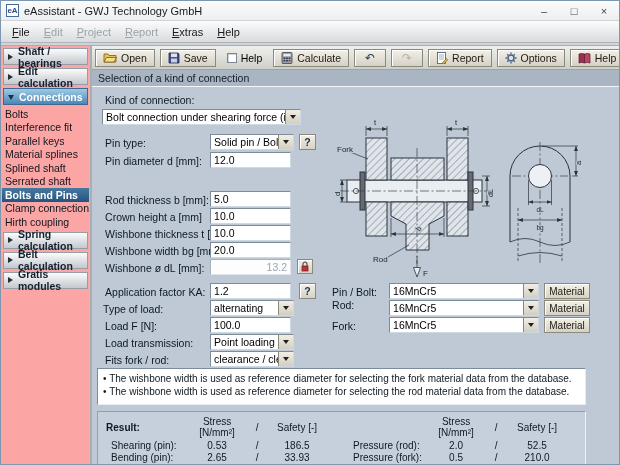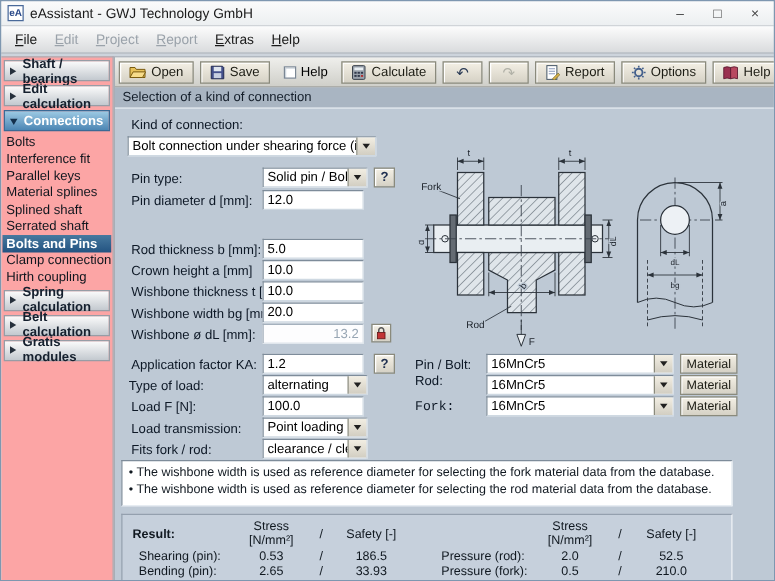--- a/index.html
+++ b/index.html
@@ -299,21 +299,21 @@
 
         <span class="lbl" style="left:240px;top:212px;">Rod:</span>
         <div class="combo" style="left:297px;top:213px;width:150px;">
           <span class="combo-text">16MnCr5</span>
           <span class="combo-btn">
               <span class="arr"></span>
             </span>
         </div>
         <div class="matbtn" style="left:452px;top:213px;">Material</div>
 
-        <span class="lbl" style="left:240px;top:233px;font-family:Liberation Mono, monospace;">Fork:</span>
+        <span class="lbl" style="left:240px;top:233px;">Fork:</span>
         <div class="combo" style="left:297px;top:230px;width:150px;">
           <span class="combo-text">16MnCr5</span>
           <span class="combo-btn">
               <span class="arr"></span>
             </span>
         </div>
         <div class="matbtn" style="left:452px;top:230px;">Material</div>
 
         <svg class="diagram" viewBox="0 0 252 168">
           <defs>

